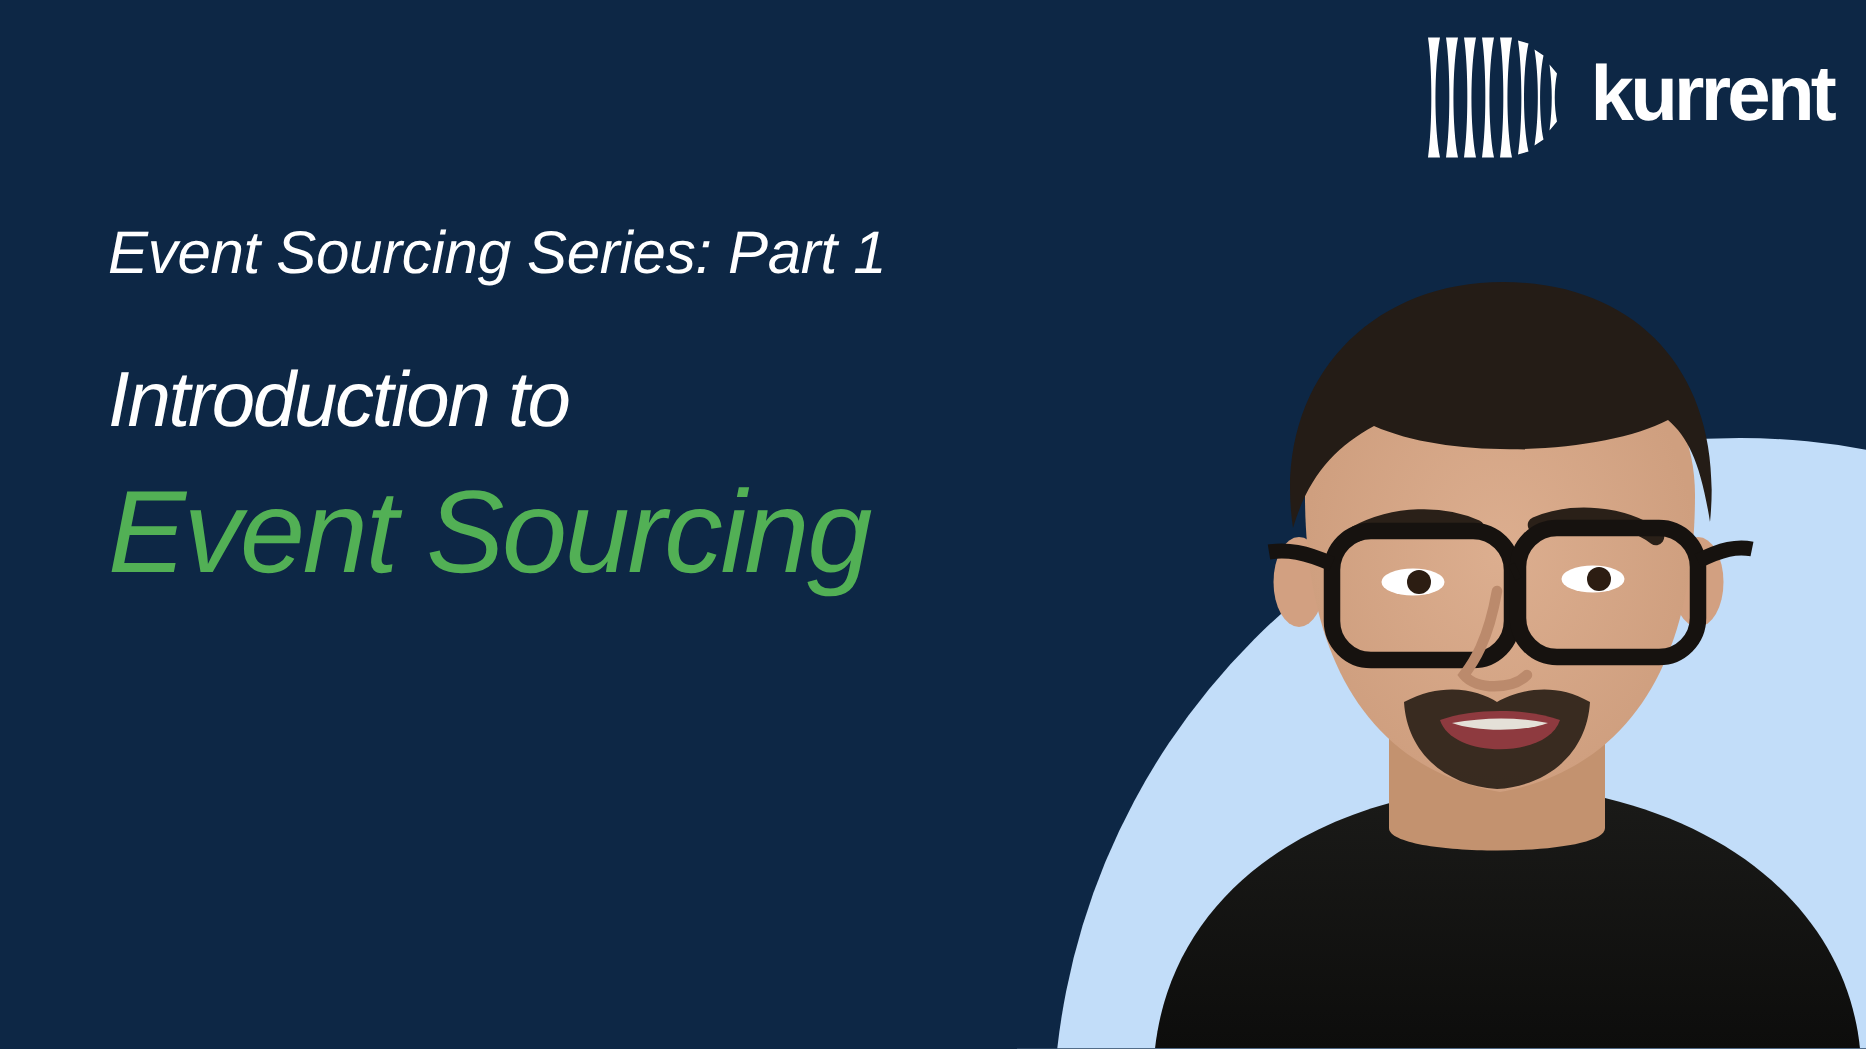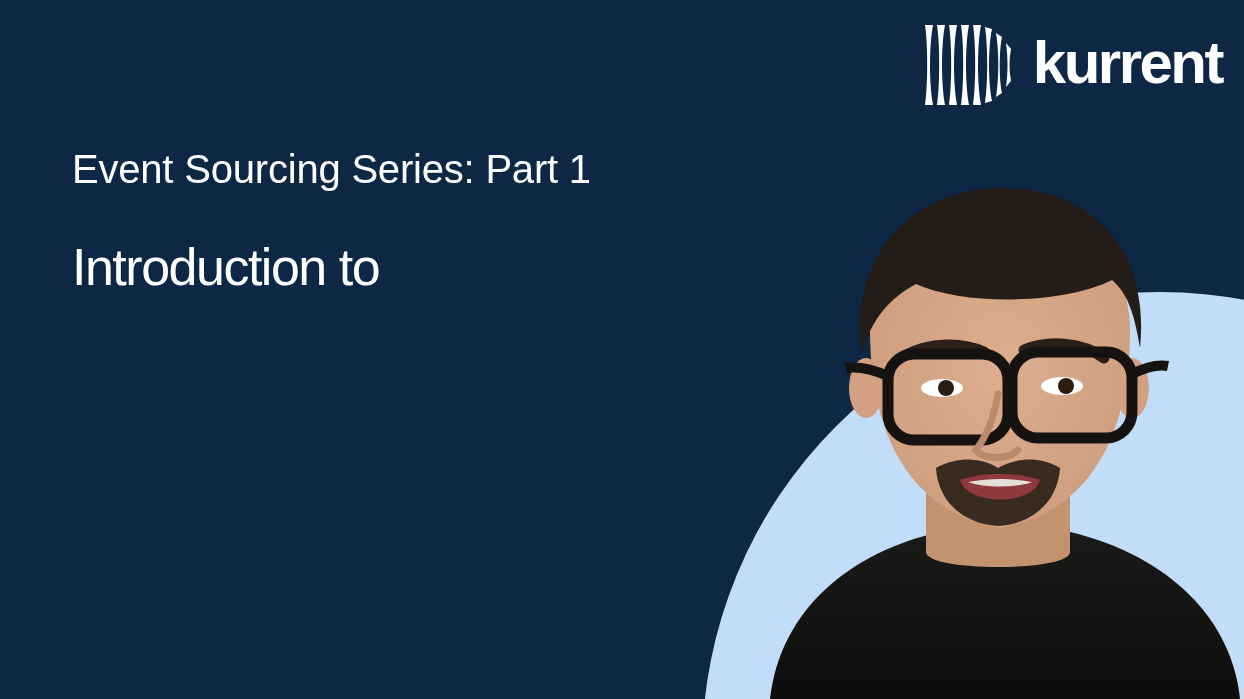--- a/index.html
+++ b/index.html
@@ -52,36 +52,37 @@
     height: 86px;
   }
   .logo-mark {
     width: 96px;
     height: 84px;
     margin-right: 14px;
     flex: none;
   }
   .logo-word {
     color: #ffffff;
-    font-size: 60px;
+    font-size: 52px;
     line-height: 78px;
     font-weight: bold;
     letter-spacing: -2.5px;
     font-family: "Liberation Sans", sans-serif;
     white-space: nowrap;
     transform: translateY(-2px);
   }
 
   
   .text-block {
     position: absolute;
     left: 72px;
     top: 143px;
     z-index: 4;
     max-width: 760px;
+    font-style: italic;
   }
   .eyebrow {
     color: #ffffff;
     font-size: 40px;
     line-height: 52px;
     font-weight: 400;
     letter-spacing: -0.2px;
     white-space: nowrap;
     margin: 0 0 30px 0;
   }
@@ -182,15 +183,16 @@
         <path d="M73 10 L79 14 C76 28 76 56 79 70 L73 74 C76 56 76 28 73 10 Z"></path>
         <path d="M83 20 L88 26 C86 36 86 48 88 58 L83 64 C85 48 85 36 83 20 Z"></path>
       </g>
     </svg>
     <div class="logo-word">kurrent</div>
   </div>
 
   <div class="text-block">
     <div class="eyebrow">Event Sourcing Series: Part 1</div>
     <div class="title-main">Introduction to</div>
+    <div class="title-accent">Event Sourcing</div>
   </div>
 
 </div>
 
 </body></html>

